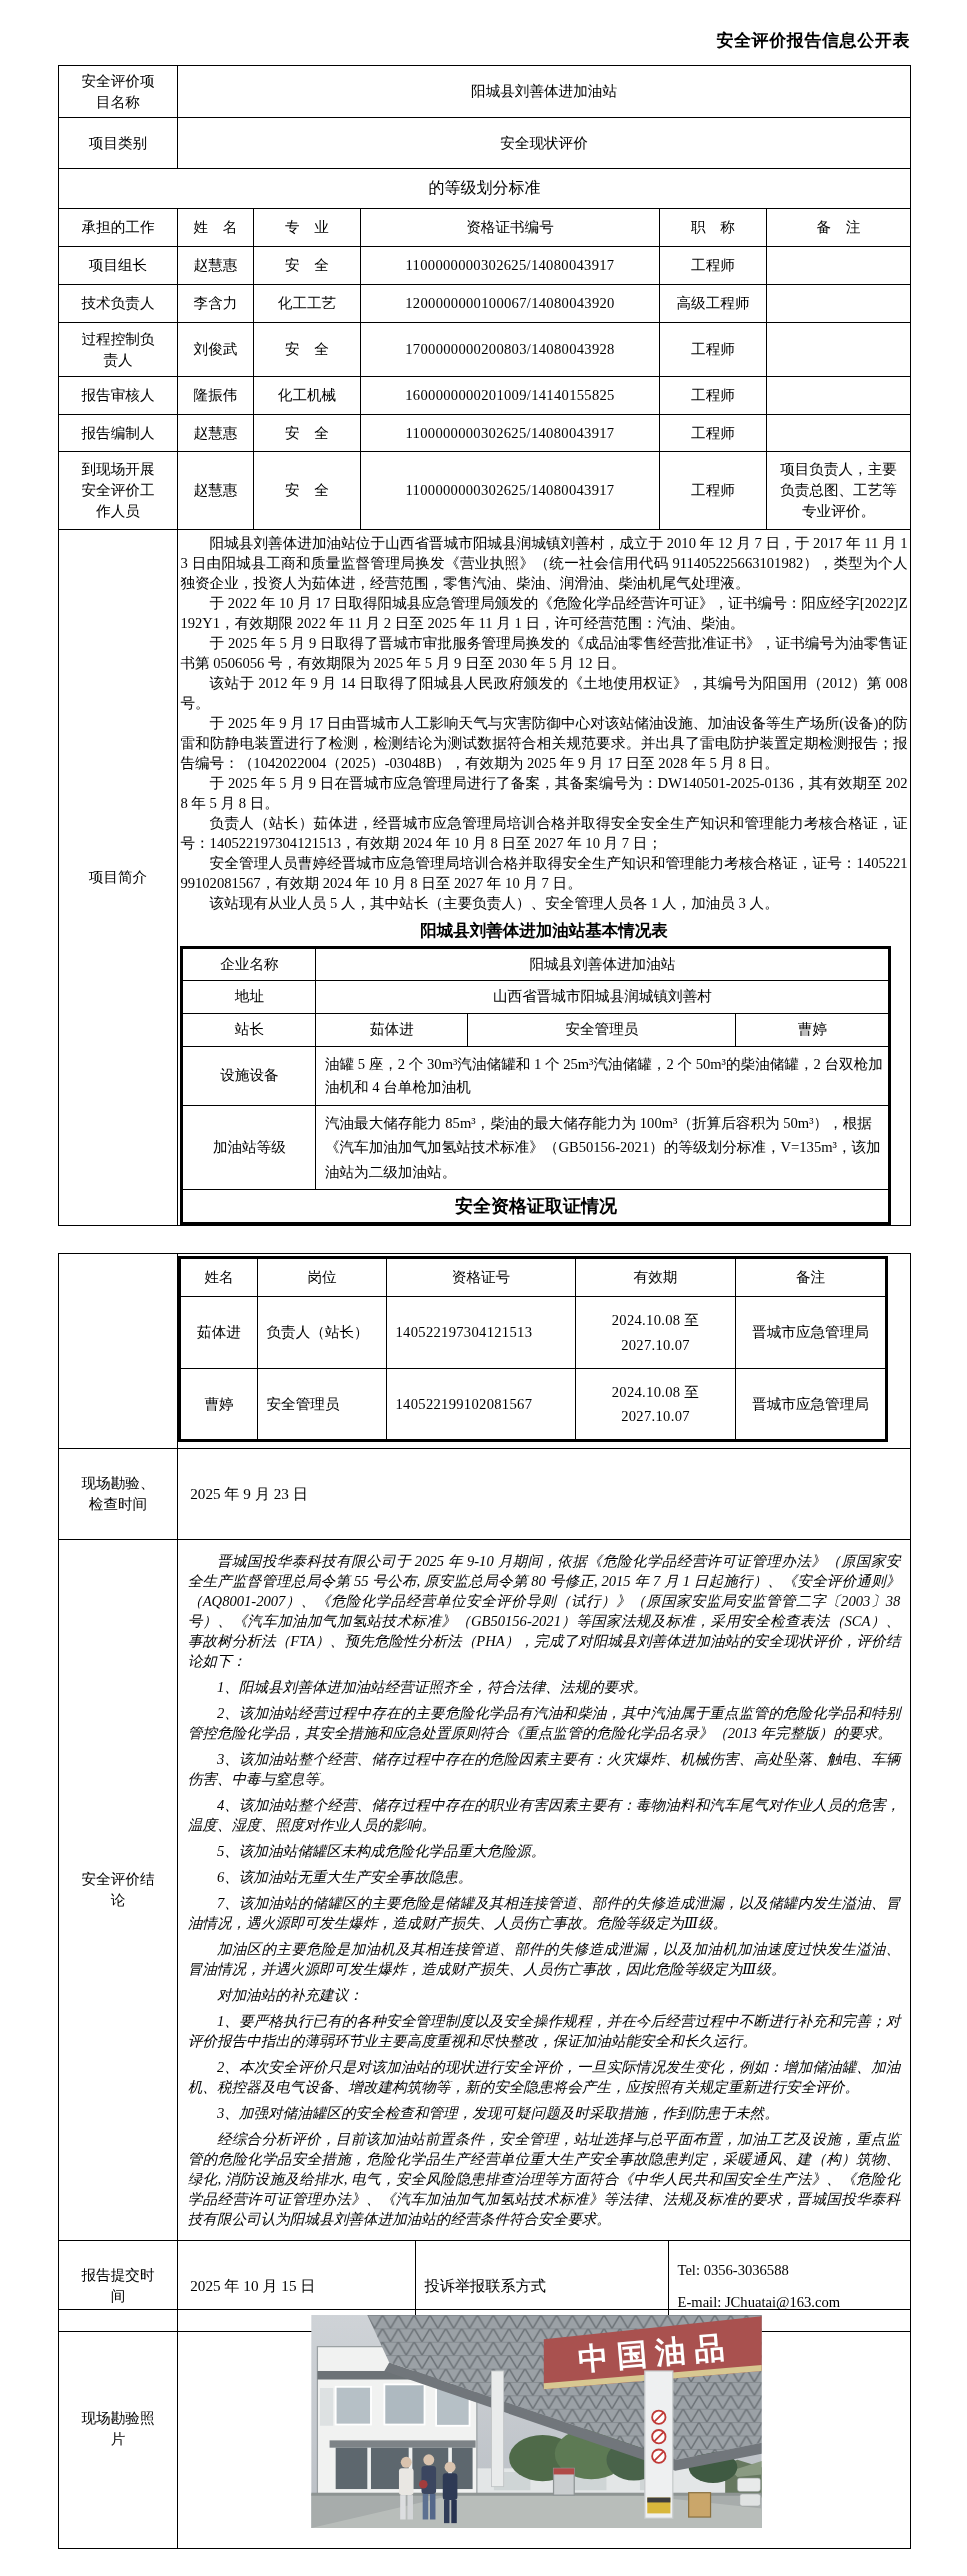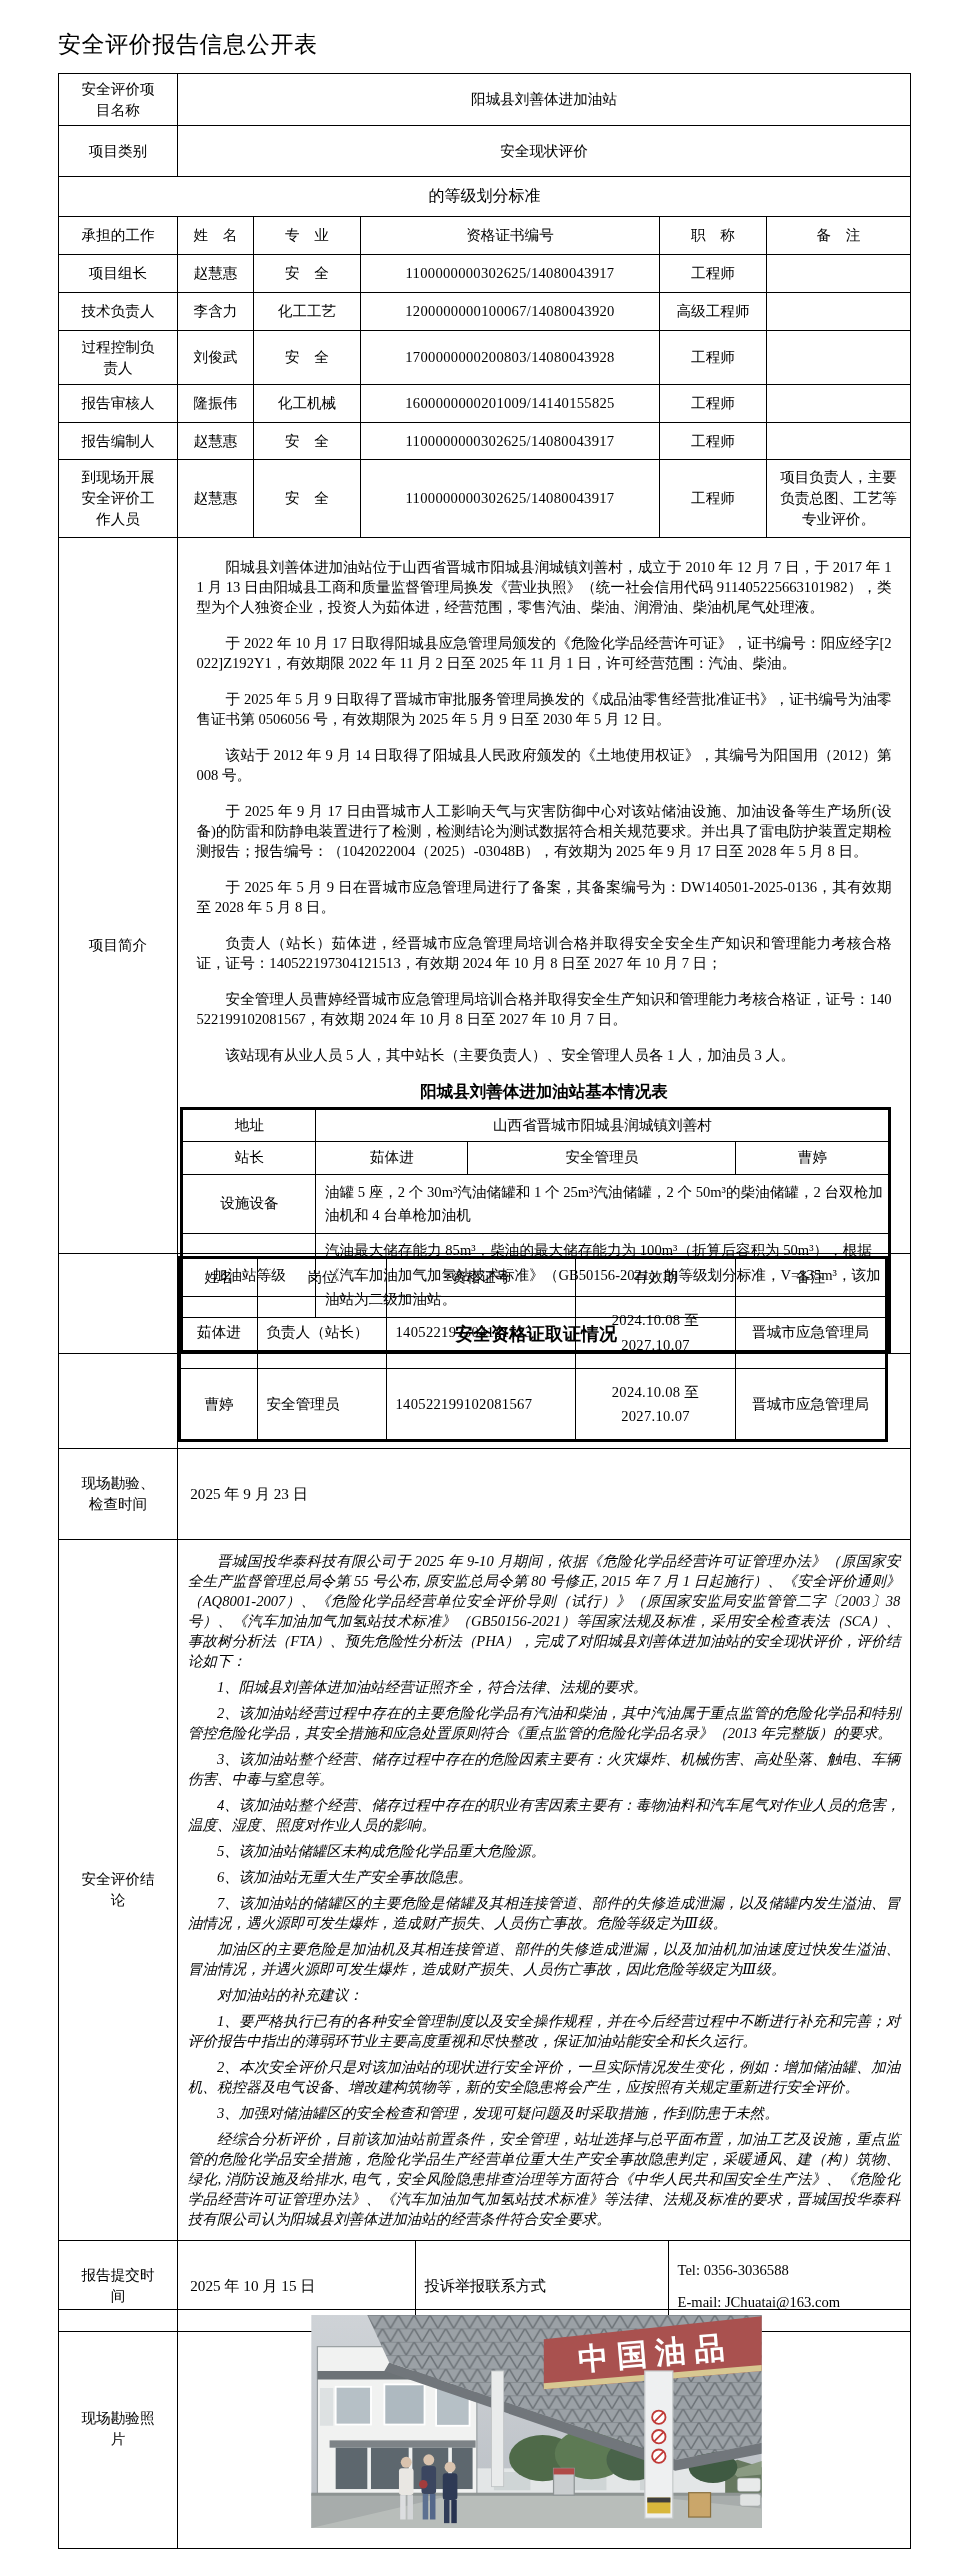--- a/index.html
+++ b/index.html
@@ -8,36 +8,36 @@
     width:967px; height:2576px; position:relative; overflow:hidden;
     background:#ffffff; color:#000;
     font-family:"Liberation Serif","DejaVu Serif",serif;
   }
   .page { position:absolute; left:58px; width:852px; }
   #page1 { top:23px; }
   #page2 { top:1253px; }
   #page3 { top:2309px; }
 
   .doc-title {
-    text-align:left; font-size:23px; font-weight:normal; letter-spacing:0.6px;
+    text-align:right; font-size:17px; font-weight:bold; letter-spacing:0.6px;
     margin:6.1px 0 13.4px 0;
   }
 
   table { border-collapse:collapse; table-layout:fixed; width:100%; }
   td {
     border:1.2px solid #000; font-size:14.6px; text-align:center;
     vertical-align:middle; padding:1.2px 3.7px; word-break:break-all;
   }
   .lbl { padding:1.2px 22px; line-height:21px; }
   .section-head { font-size:16px; }
 
   .num { font-family:"Liberation Serif",serif; letter-spacing:0.3px; }
 
   .intro-cell { text-align:left; padding:2.4px 2.4px 0 2.4px; vertical-align:top; }
-  .para { text-indent:2em; text-align:justify; line-height:20px; margin:16px; font-size:14.6px; }
+  .para { text-indent:2em; text-align:justify; line-height:20px; margin:0; font-size:14.6px; }
   .sub-title { text-align:center; font-weight:bold; font-size:16.5px; margin:7.3px 0 3.7px 0; }
 
   .t-bold { border:3px solid #000; width:709px; }
   .t-bold td { border:1.2px solid #000; }
   .bold-center { font-weight:bold; font-size:18px; }
   .left-cell { text-align:left; padding-left:8.5px; }
 
   .t-cert { border:3px solid #000; width:707px; margin:2.4px 0 2.4px 0; }
   .t-cert td { border:1.2px solid #000; }
   .pre { white-space:pre-line; line-height:24.4px; }
@@ -152,20 +152,24 @@
         <div class="sub-title">阳城县刘善体进加油站基本情况表</div>
 
         <table class="t-bold">
           <colgroup>
             <col style="width:134px">
                 <col style="width:152px">
                 <col style="width:268px">
                 <col style="width:154px">
           </colgroup>
           <tbody>
+                <tr style="height:33px">
+            <td>企业名称</td>
+            <td colspan="3">阳城县刘善体进加油站</td>
+          </tr>
           <tr style="height:33px">
             <td>地址</td>
             <td colspan="3">山西省晋城市阳城县润城镇刘善村</td>
           </tr>
           <tr style="height:33px">
             <td>站长</td>
             <td>茹体进</td>
             <td>安全管理员</td>
             <td>曹婷</td>
           </tr>

